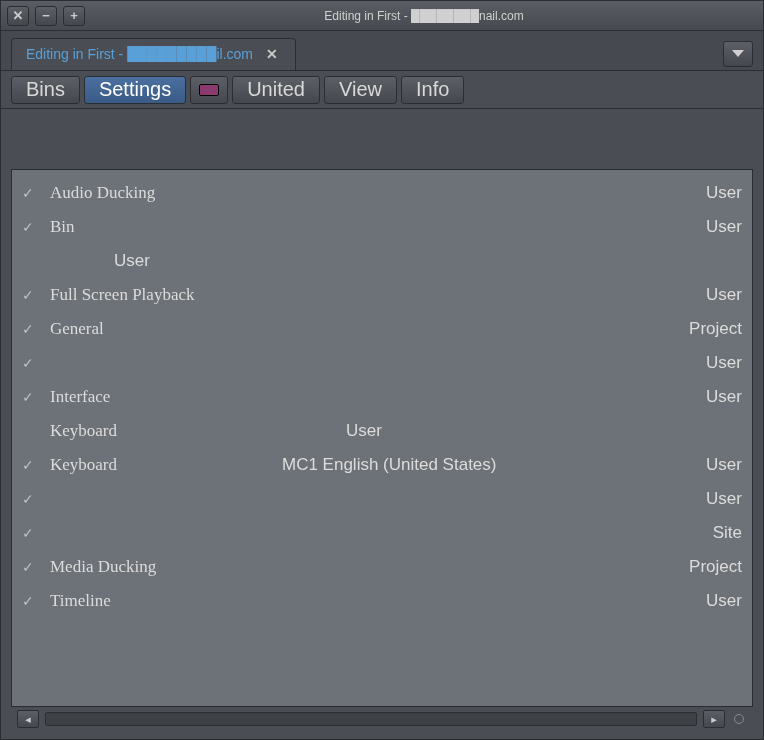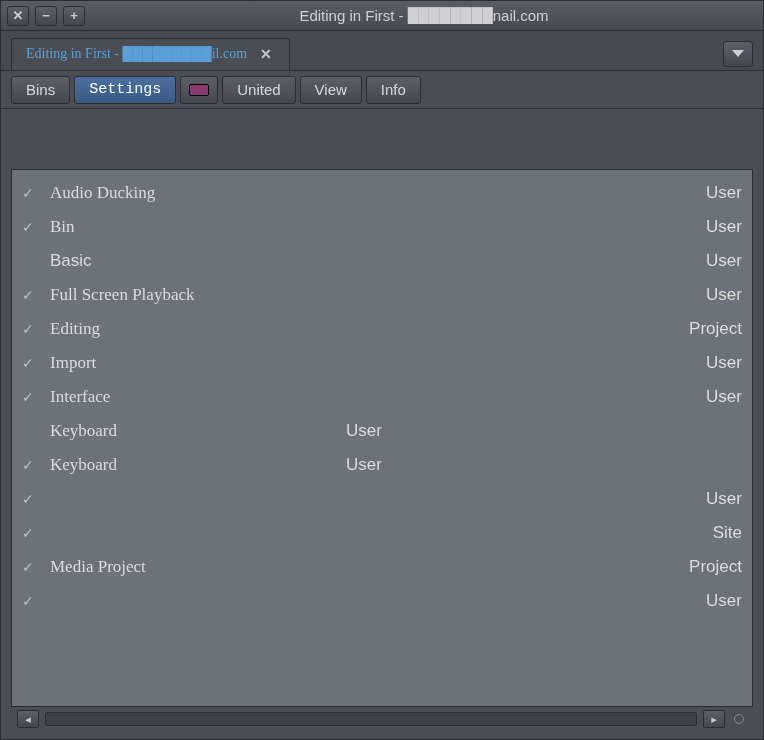--- a/index.html
+++ b/index.html
@@ -40,35 +40,34 @@
     justify-content: center;
     color: #ccc;
     font-size: 13px;
     font-weight: bold;
     cursor: pointer;
   }
   .titlebar-title {
     flex: 1;
     text-align: center;
     color: #d0d0d0;
-    font-size: 15px;
+    font-size: 12px;
     white-space: nowrap;
     text-overflow: ellipsis;
     overflow: hidden;
     padding: 0 20px;
   }
   .tab-strip {
     height: 40px;
     background: #46494f;
     display: flex;
     align-items: center;
     padding: 6px 10px 0 10px;
     border-bottom: 1px solid #2a2d32;
     gap: 16px;
-    font-family: Liberation Serif, serif;
   }
   .doc-tab {
     height: 32px;
     padding: 0 14px;
     background: #4a4e54;
     border: 1px solid #2a2d32;
     border-bottom: none;
     border-radius: 4px 4px 0 0;
     display: flex;
     align-items: center;
@@ -118,27 +117,26 @@
   .tbtn {
     height: 28px;
     padding: 0 14px;
     background: linear-gradient(#5c6066, #44474d);
     border: 1px solid #2a2d32;
     border-radius: 3px;
     display: flex;
     align-items: center;
     justify-content: center;
     color: #d8d8d8;
-    font-size: 15px;
+    font-size: 20px;
     cursor: pointer;
   }
   .tbtn.active {
     background: linear-gradient(#4a6fa0, #3a5b86);
     color: #fff;
-    font-family: Liberation Mono, monospace;
   }
   .tbtn.iconbtn { padding: 0 8px; }
   .purple-rect {
     width: 20px;
     height: 12px;
     background: #8a3a6e;
     border: 1px solid #000;
     border-radius: 2px;
   }
   .content-area {
@@ -267,75 +265,75 @@
           <div class="scope-col">User</div>
         </div>
         <div class="setting-row">
           <div class="check-col">✓</div>
           <div class="name-col">Bin</div>
           <div class="value-col"></div>
           <div class="scope-col">User</div>
         </div>
         <div class="setting-row">
           <div class="check-col"></div>
-          <div class="value-col">Basic</div>
           <div class="scope-col">User</div>
         </div>
         <div class="setting-row">
           <div class="check-col">✓</div>
           <div class="name-col">Full Screen Playback</div>
           <div class="value-col"></div>
           <div class="scope-col">User</div>
         </div>
         <div class="setting-row">
           <div class="check-col">✓</div>
-          <div class="name-col">Editing</div>
+          <div class="name-col">General</div>
           <div class="value-col"></div>
           <div class="scope-col">Project</div>
         </div>
         <div class="setting-row">
           <div class="check-col">✓</div>
-          <div class="name-col">Import</div>
           <div class="value-col"></div>
           <div class="scope-col">User</div>
         </div>
         <div class="setting-row">
           <div class="check-col">✓</div>
           <div class="name-col">Interface</div>
           <div class="value-col"></div>
           <div class="scope-col">User</div>
         </div>
         <div class="setting-row">
           <div class="check-col"></div>
           <div class="name-col">Keyboard</div>
           <div class="scope-col">User</div>
         </div>
         <div class="setting-row">
           <div class="check-col">✓</div>
           <div class="name-col">Keyboard</div>
+          <div class="value-col">MC1 English (United States)</div>
           <div class="scope-col">User</div>
         </div>
         <div class="setting-row">
           <div class="check-col">✓</div>
           <div class="value-col"></div>
           <div class="scope-col">User</div>
         </div>
         <div class="setting-row">
           <div class="check-col">✓</div>
           <div class="value-col"></div>
           <div class="scope-col">Site</div>
         </div>
         <div class="setting-row">
           <div class="check-col">✓</div>
-          <div class="name-col">Media Project</div>
+          <div class="name-col">Media Ducking</div>
           <div class="value-col"></div>
           <div class="scope-col">Project</div>
         </div>
         <div class="setting-row">
           <div class="check-col">✓</div>
+          <div class="name-col">Timeline</div>
           <div class="value-col"></div>
           <div class="scope-col">User</div>
         </div>
       </div>
     <div class="bottom-bar">
       <div class="scroll-btn">◂</div>
       <div class="scroll-track"></div>
       <div class="scroll-btn">▸</div>
       <div class="corner-dot">
           <div class="c"></div>

